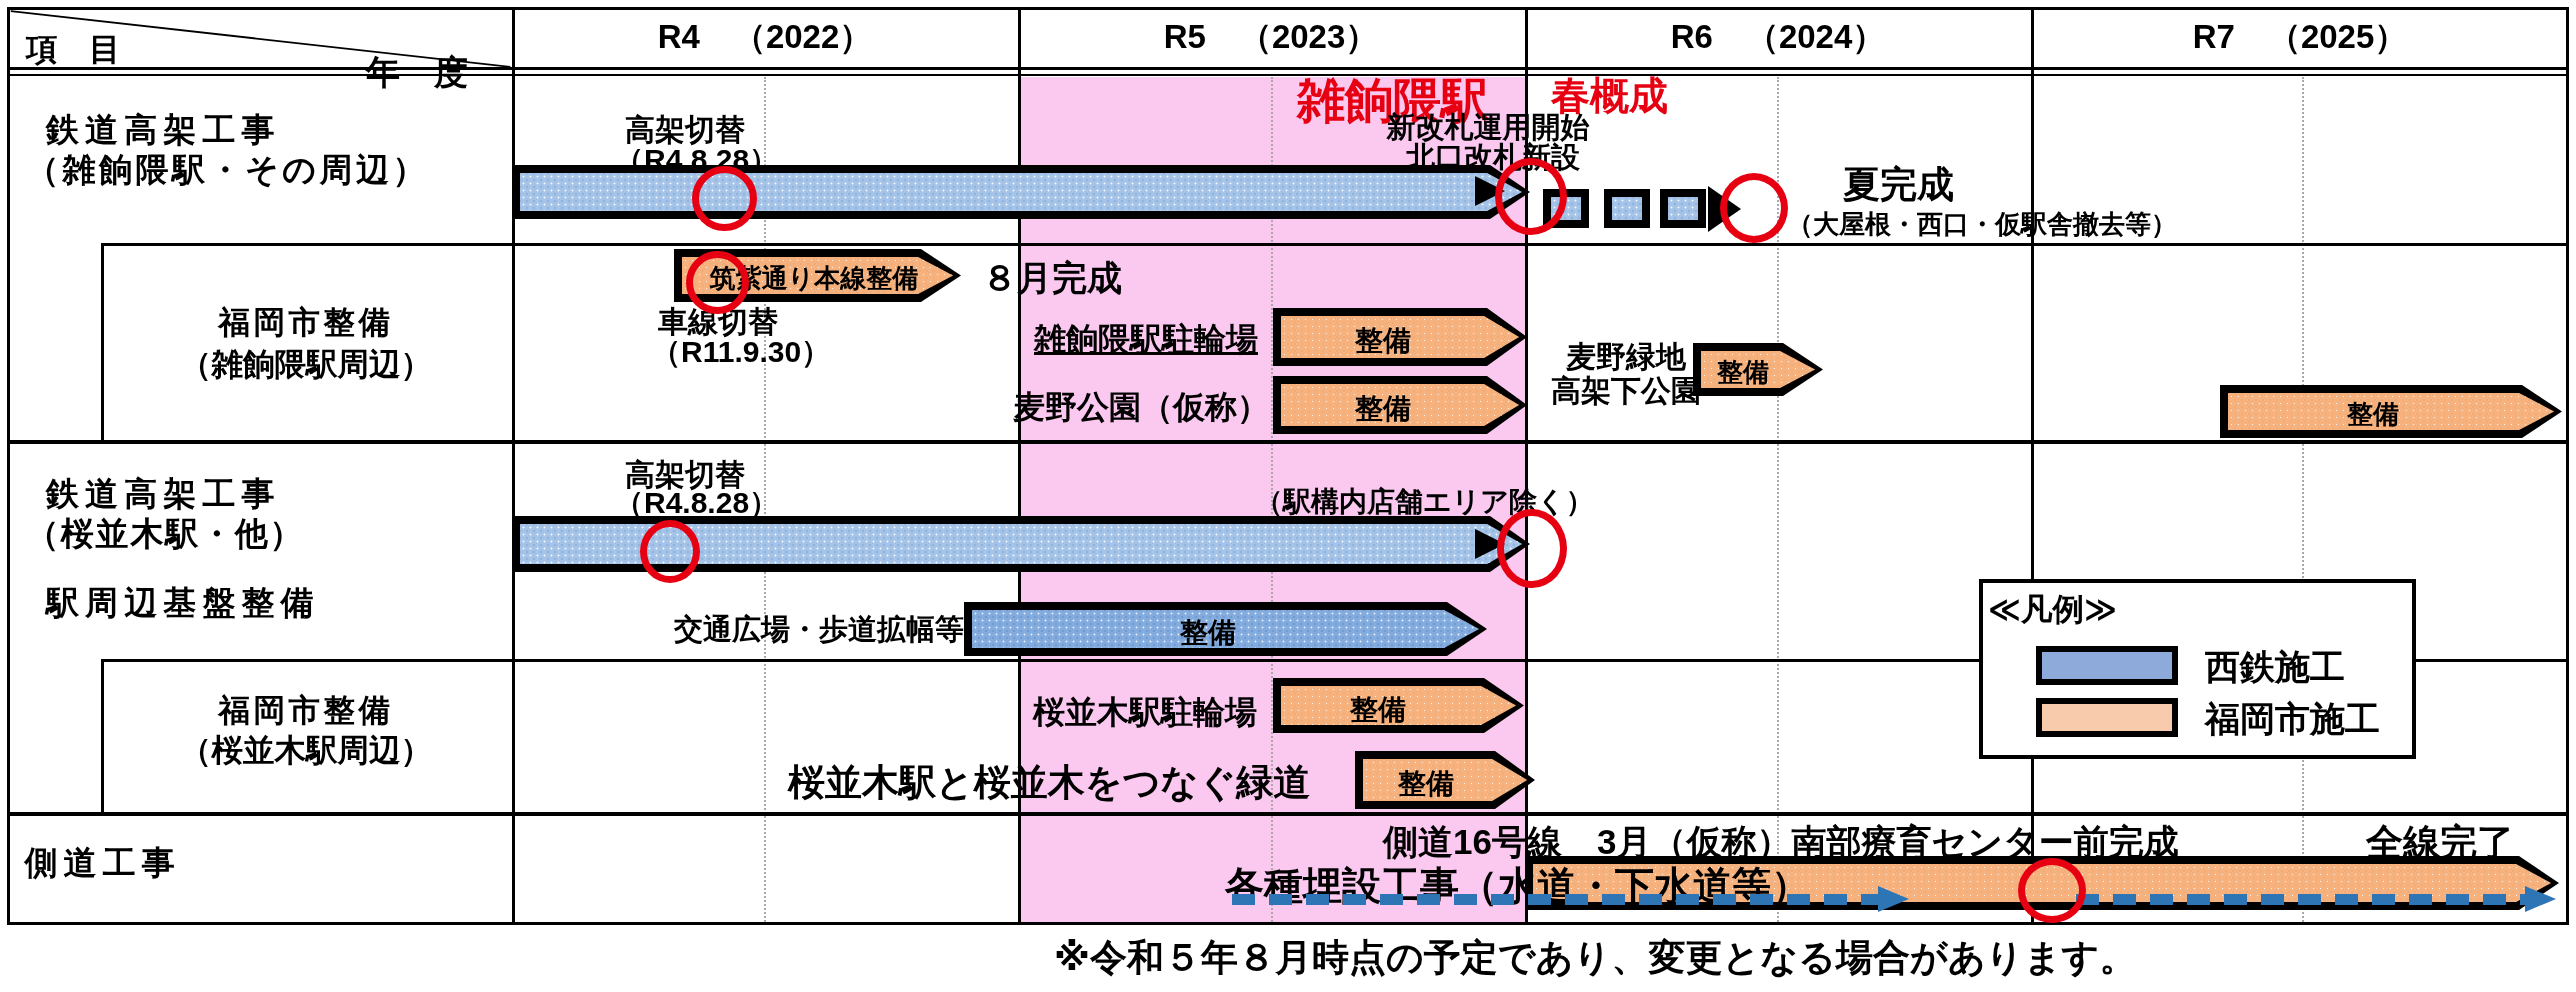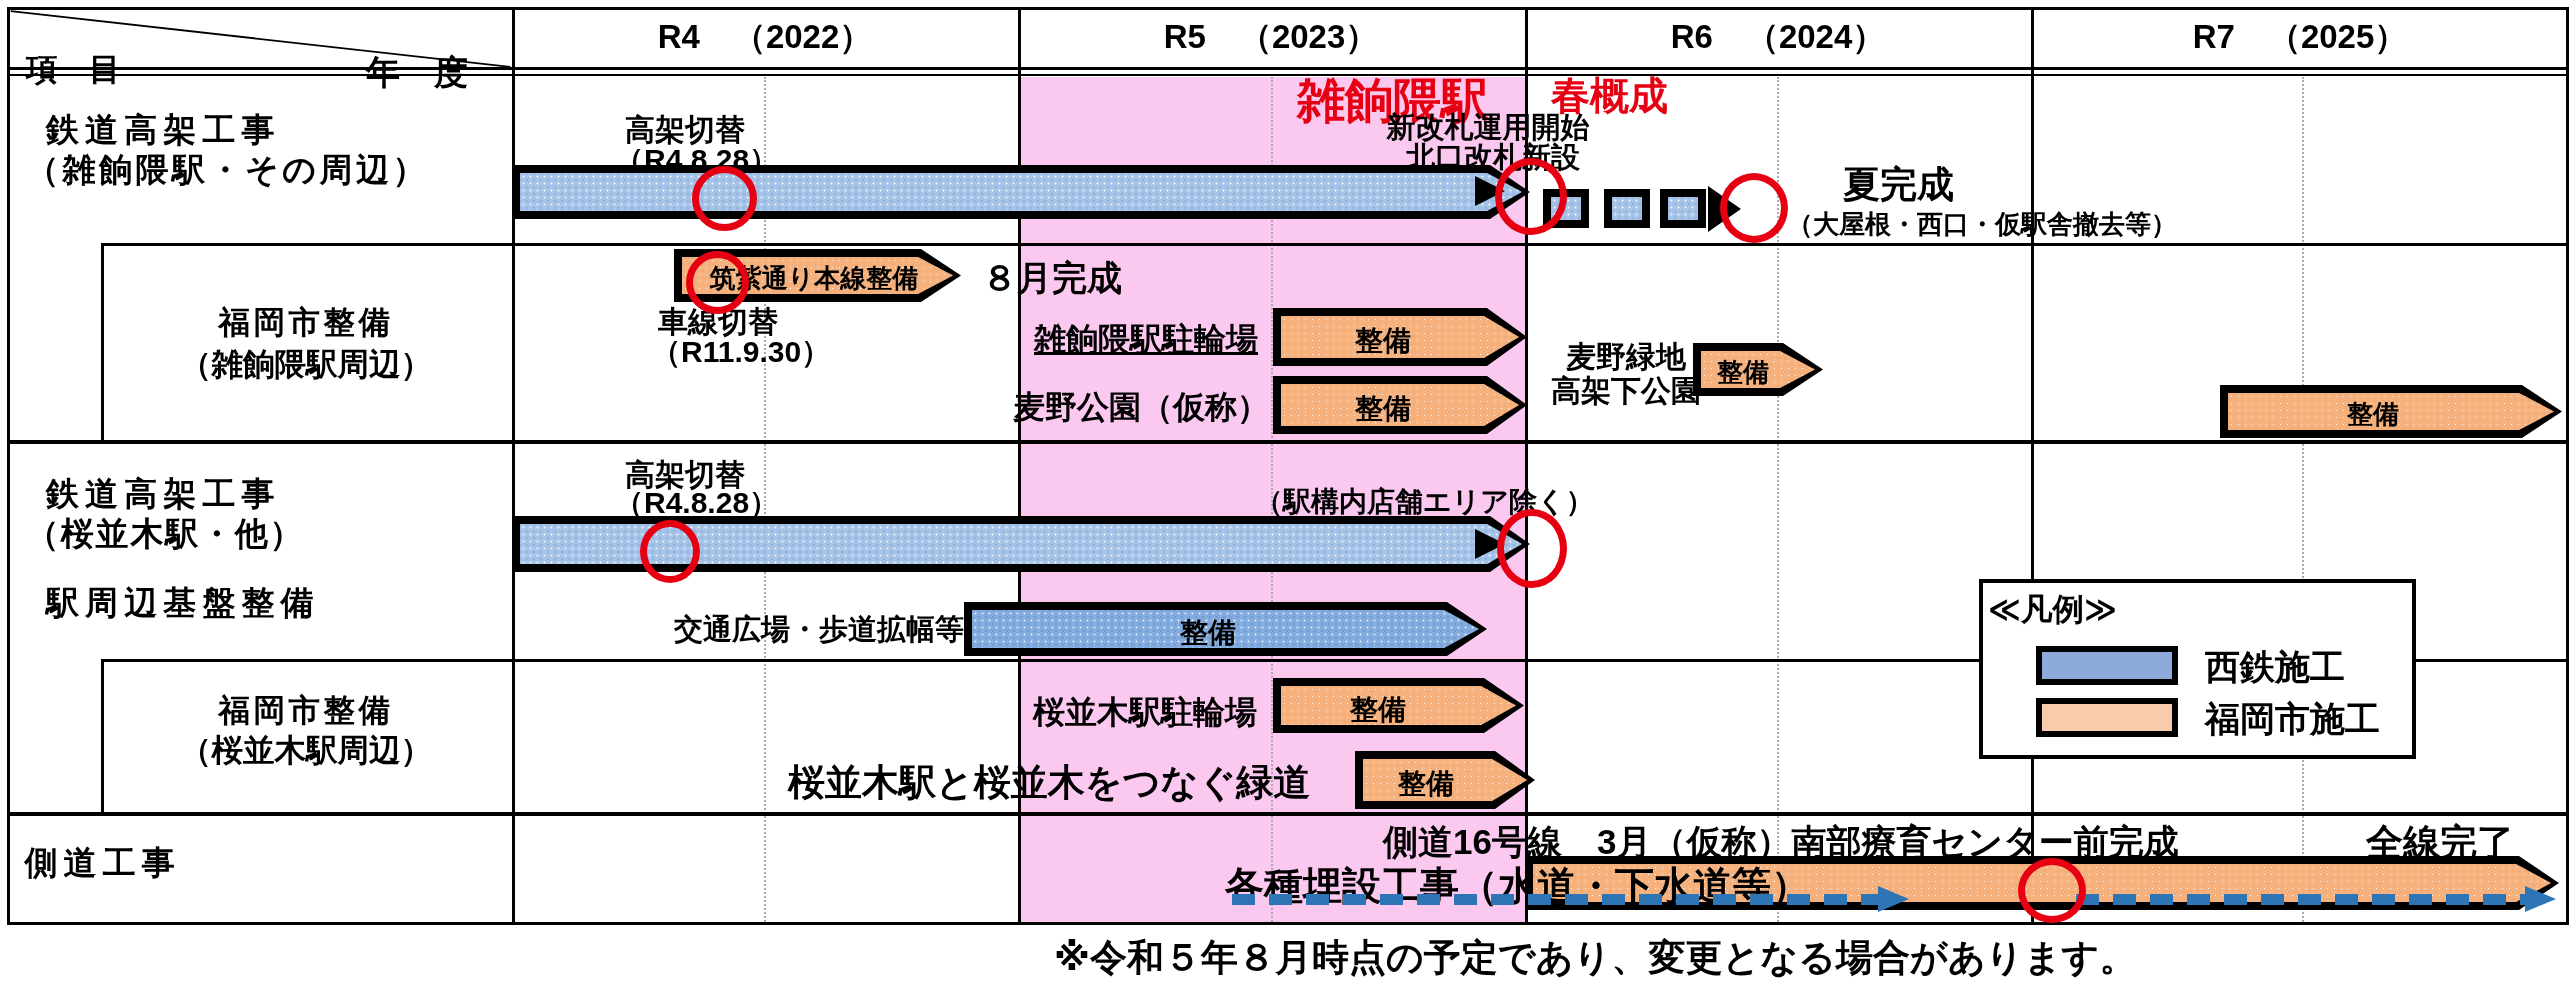--- a/index.html
+++ b/index.html
@@ -50,21 +50,21 @@
   <div class="hline" style="left:101px;top:243px;width:2466px;"></div>
   <div class="hline" style="left:7px;top:440px;width:2559px;height:3.5px;"></div>
   <div class="hline" style="left:101px;top:659px;width:2466px;"></div>
   <div class="hline" style="left:7px;top:812px;width:2559px;height:3.5px;"></div>
   <div class="vline" style="left:101px;top:243px;height:200px;"></div>
   <div class="vline" style="left:101px;top:659px;height:157px;"></div>
 
   <svg style="left:8.8px;top:8.8px;" width="503" height="60" viewBox="0 0 575 68">
       <line x1="2" y1="2" x2="573" y2="66" stroke="#000" stroke-width="2"></line>
     </svg>
-  <div class="t" style="left:26px;top:31.5px;font-size:31.5px;margin-top:20px;">項　目</div>
+  <div class="t" style="left:26px;top:31.5px;font-size:31.5px;">項　目</div>
   <div class="t" style="left:366px;top:17px;font-size:34px;margin-top:37px;">年　度</div>
   <div class="t tc" style="left:765px;top:19px;font-size:33px;">R4　（2022）</div>
   <div class="t tc" style="left:1271px;top:19px;font-size:33px;">R5　（2023）</div>
   <div class="t tc" style="left:1778px;top:19px;font-size:33px;">R6　（2024）</div>
   <div class="t tc" style="left:2300px;top:19px;font-size:33px;">R7　（2025）</div>
 
   <div class="t" style="left:46px;top:112px;font-size:33px;letter-spacing:6.1px;">鉄道高架工事</div>
   <div class="t" style="left:26px;top:152px;font-size:33px;letter-spacing:3.5px;">（雑餉隈駅・その周辺）</div>
 
   <div class="t" style="left:625px;top:114px;font-size:30px;">高架切替</div>

